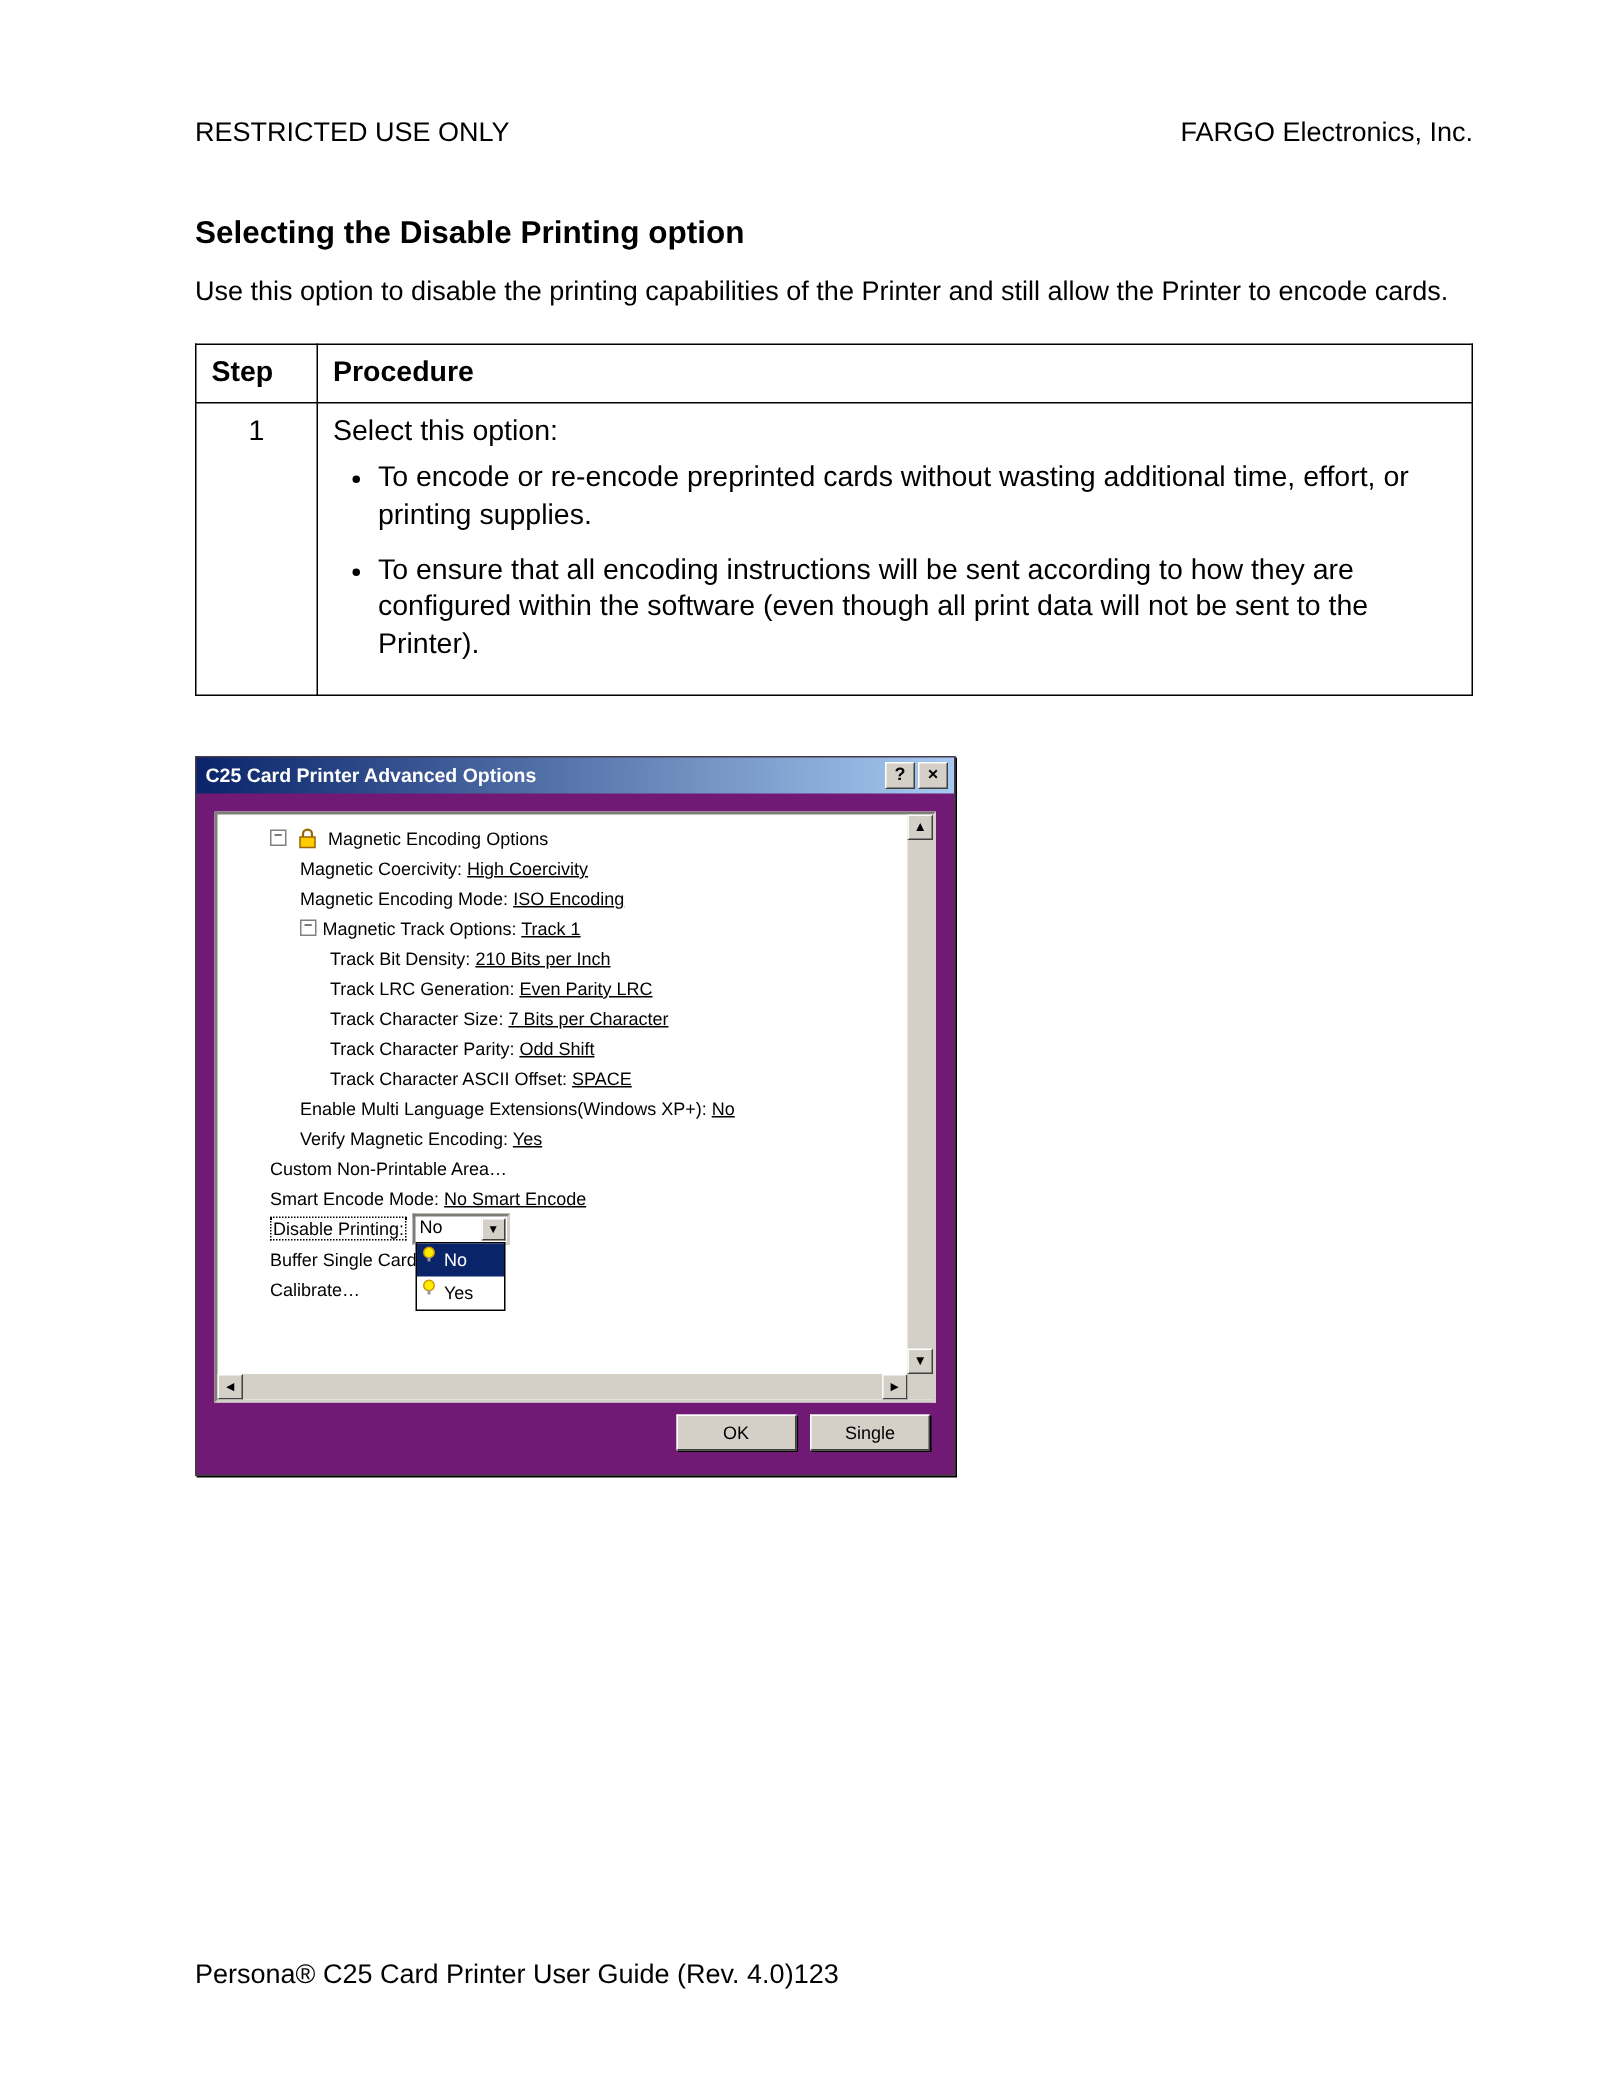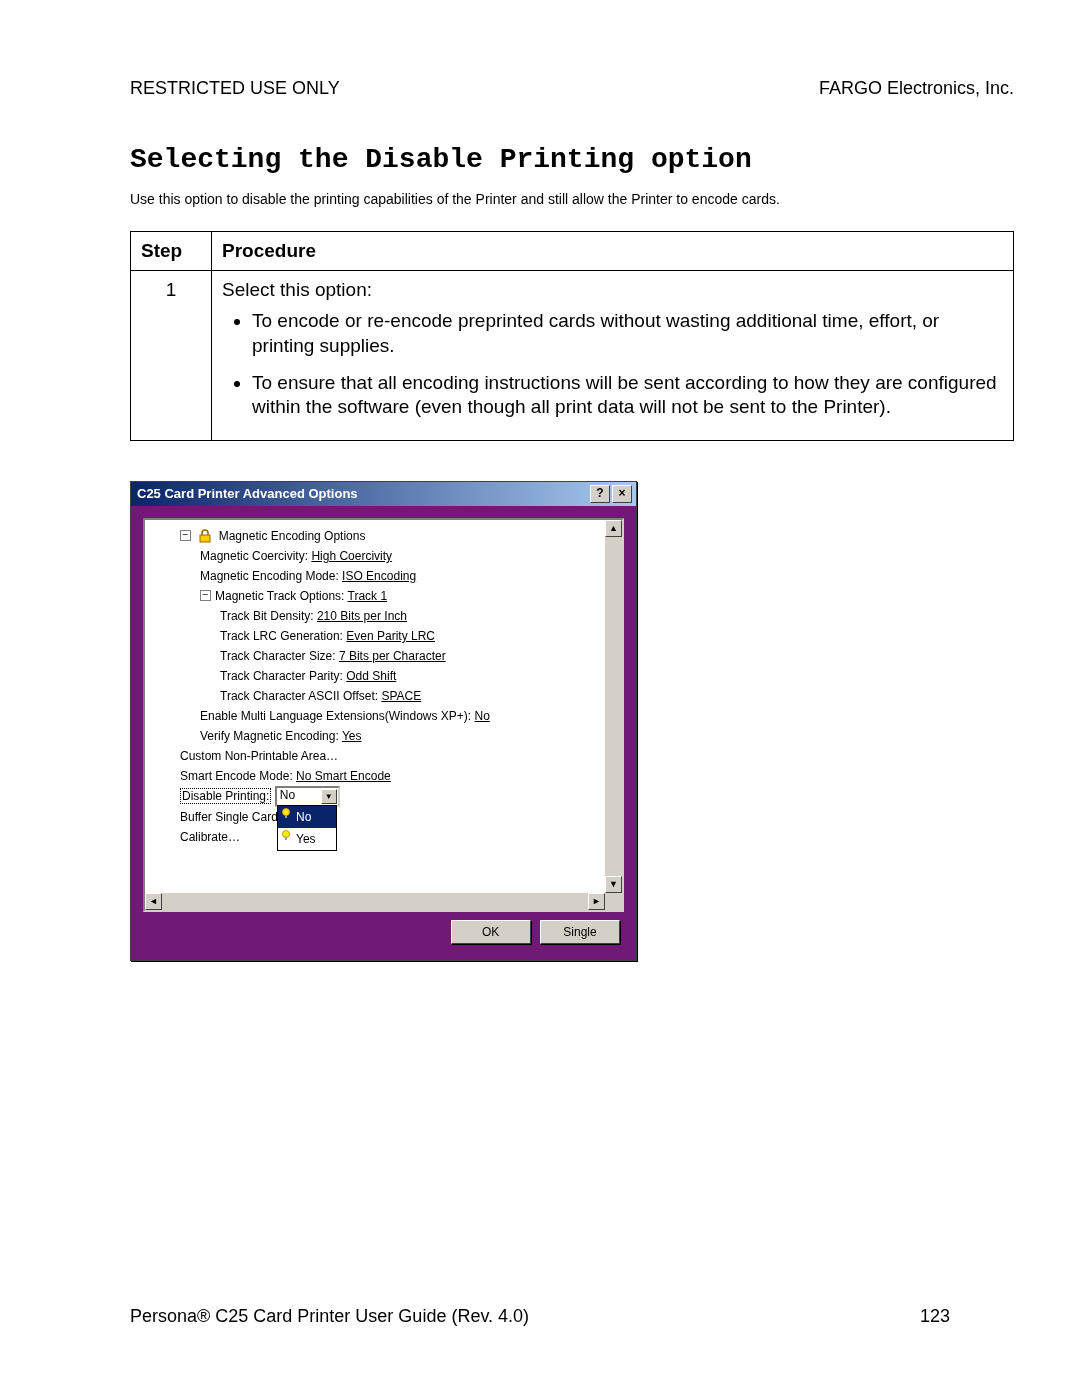--- a/index.html
+++ b/index.html
@@ -6,36 +6,35 @@
     margin: 0;
     padding: 0;
     background: #fff;
     font-family: Arial, Helvetica, sans-serif;
     color: #000;
     width: 1080px;
     height: 1397px;
     position: relative;
   }
   .page {
-    padding: 78px 66px 0 130px;
+    padding: 78px 98px 0 130px;
   }
   .header-row {
     display: flex;
     justify-content: space-between;
     font-size: 18px;
     margin-bottom: 45px;
   }
   h1.section-title {
-    font-size: 28px;
+    font-size: 21px;
     font-weight: bold;
     margin: 0 0 15px 0;
-    font-family: Liberation Mono, monospace;
   }
   .intro {
-    font-size: 14px;
+    font-size: 18px;
     line-height: 1.3;
     margin-bottom: 18px;
   }
   table.proc {
     border-collapse: collapse;
     width: 100%;
     margin-top: 23px;
   }
   table.proc th, table.proc td {
     border: 1px solid #000;
@@ -269,21 +268,21 @@
     font-size: 12px;
     margin-left: 6px;
     box-shadow: 1px 1px 0 #000;
   }
   .footer {
     position: absolute;
     bottom: 70px;
     left: 130px;
     right: 130px;
     display: flex;
-    justify-content: space-between;
+    justify-content: flex-start;
     font-size: 18px;
   }
 </style>
 </head>
 <body>
 
 <div class="page">
   <div class="header-row">
     <span>RESTRICTED USE ONLY</span>
     <span>FARGO Electronics, Inc.</span>

